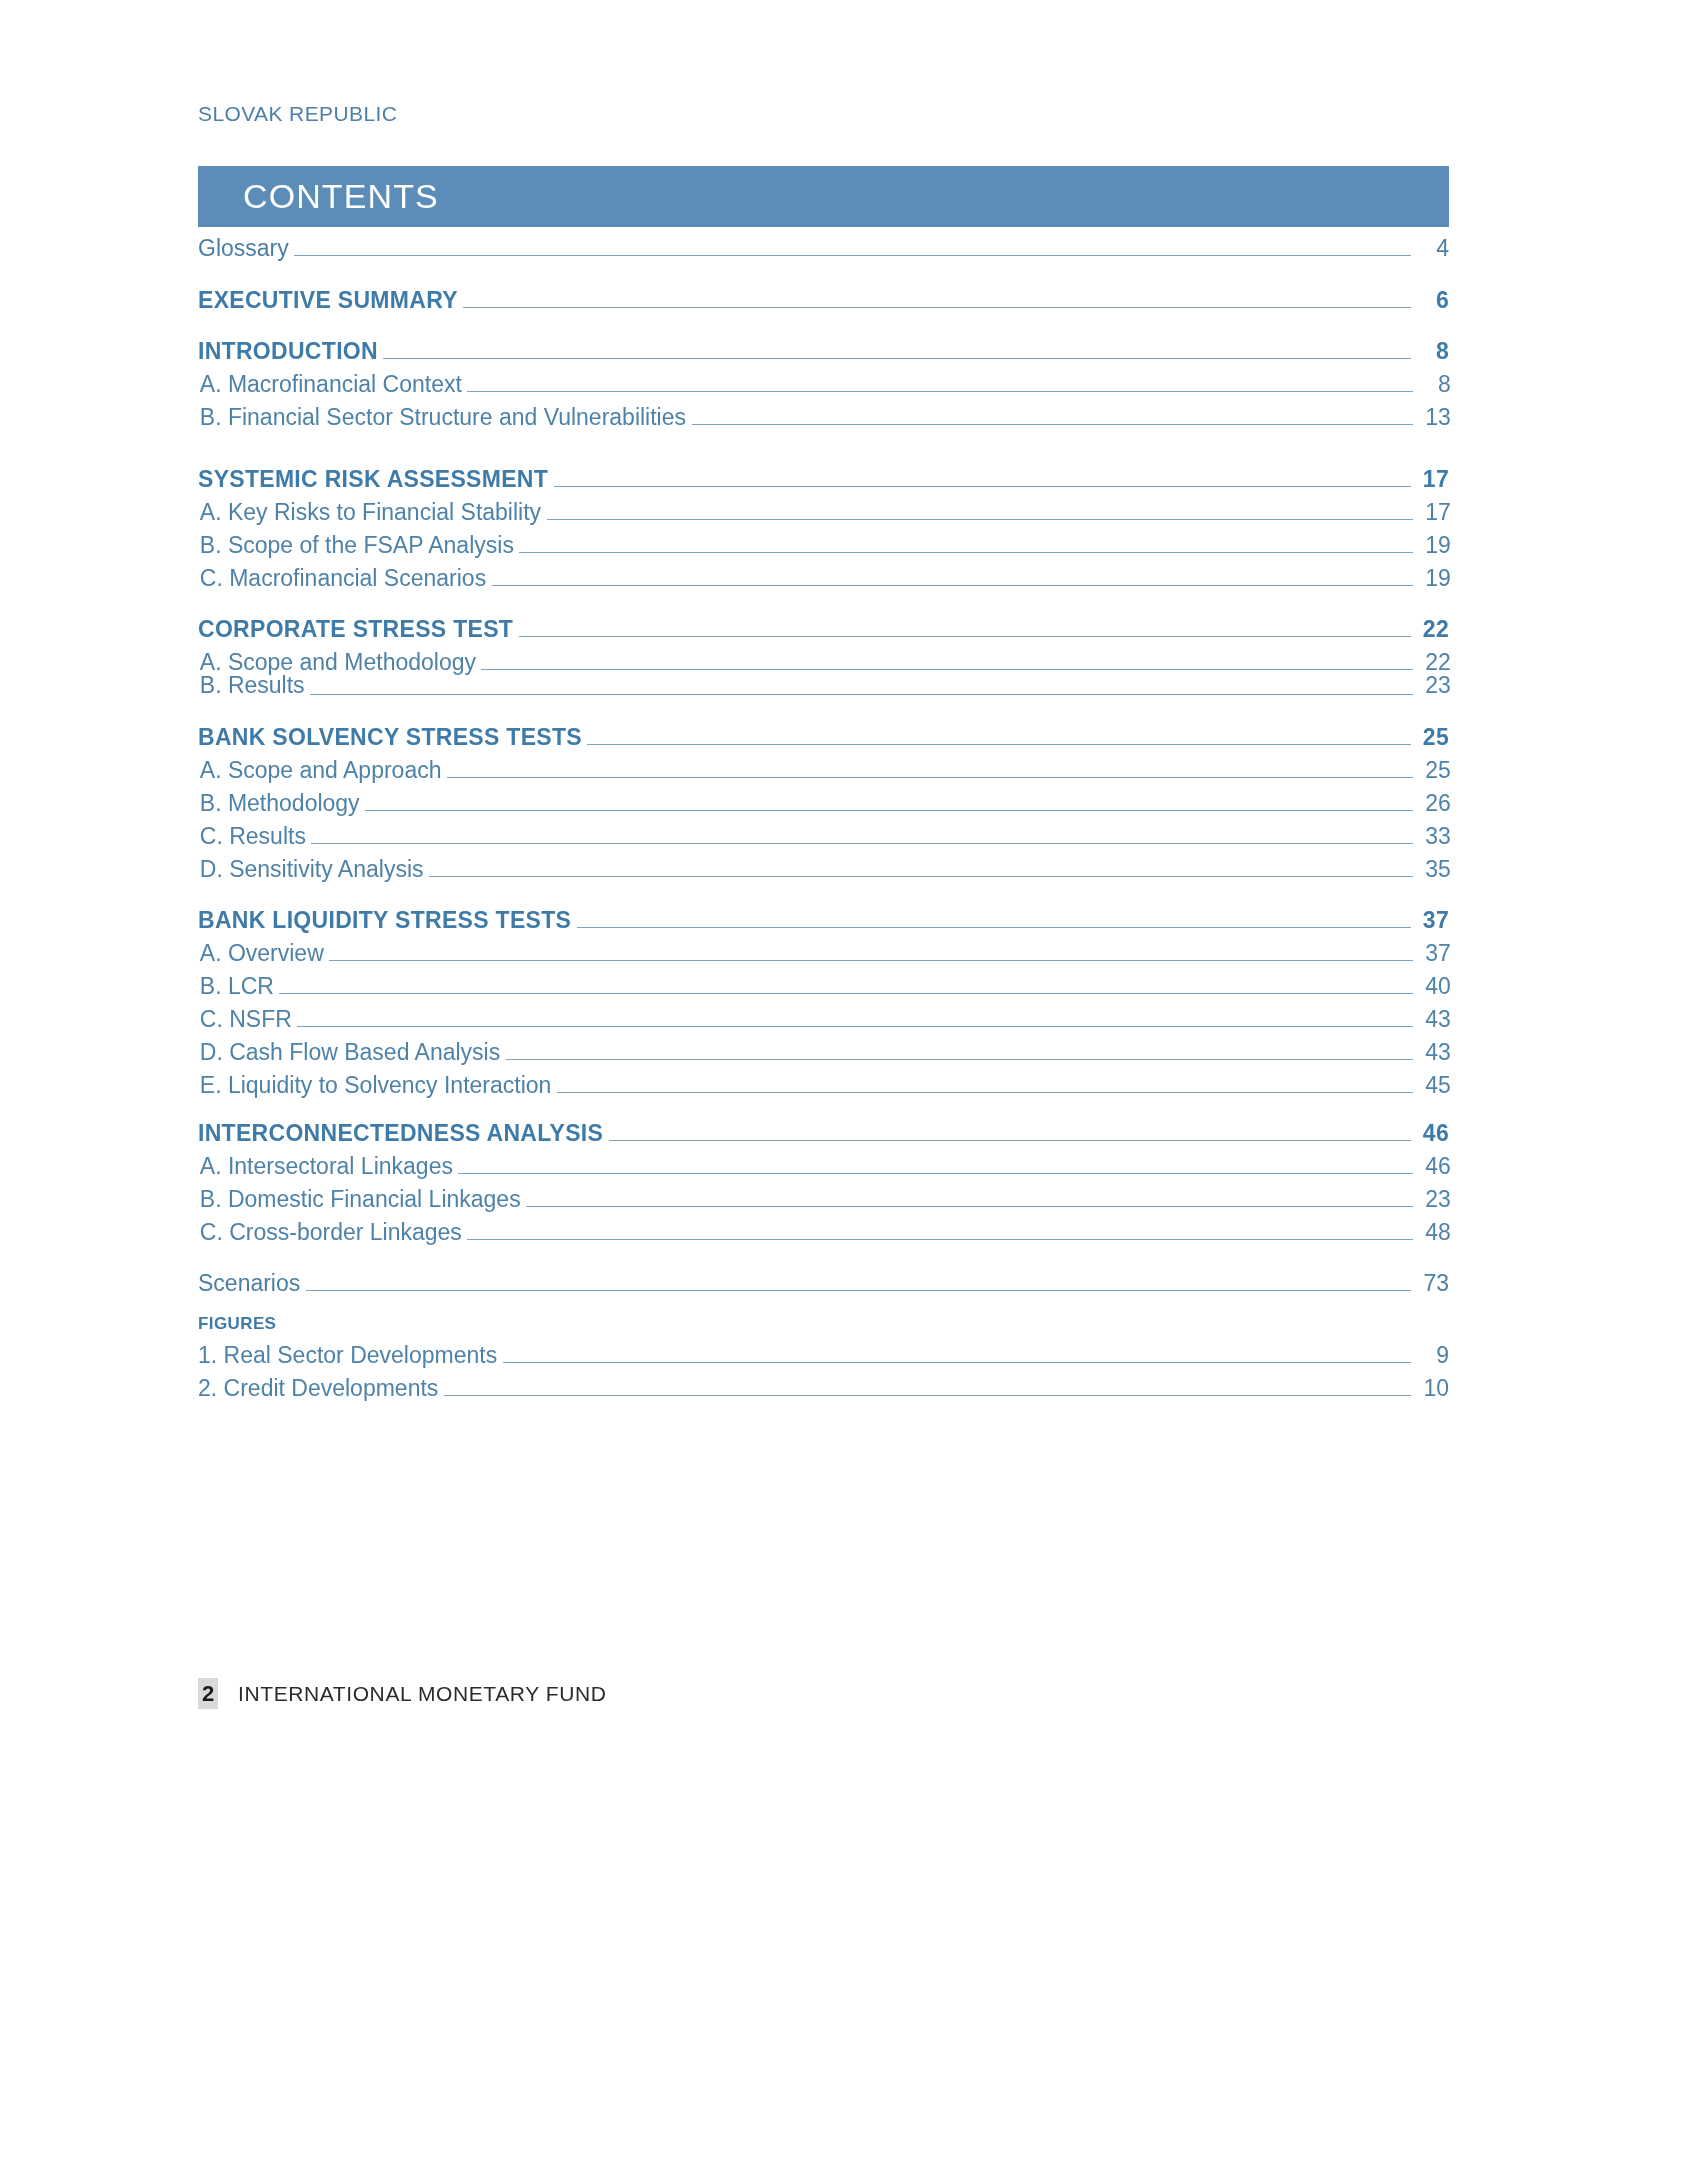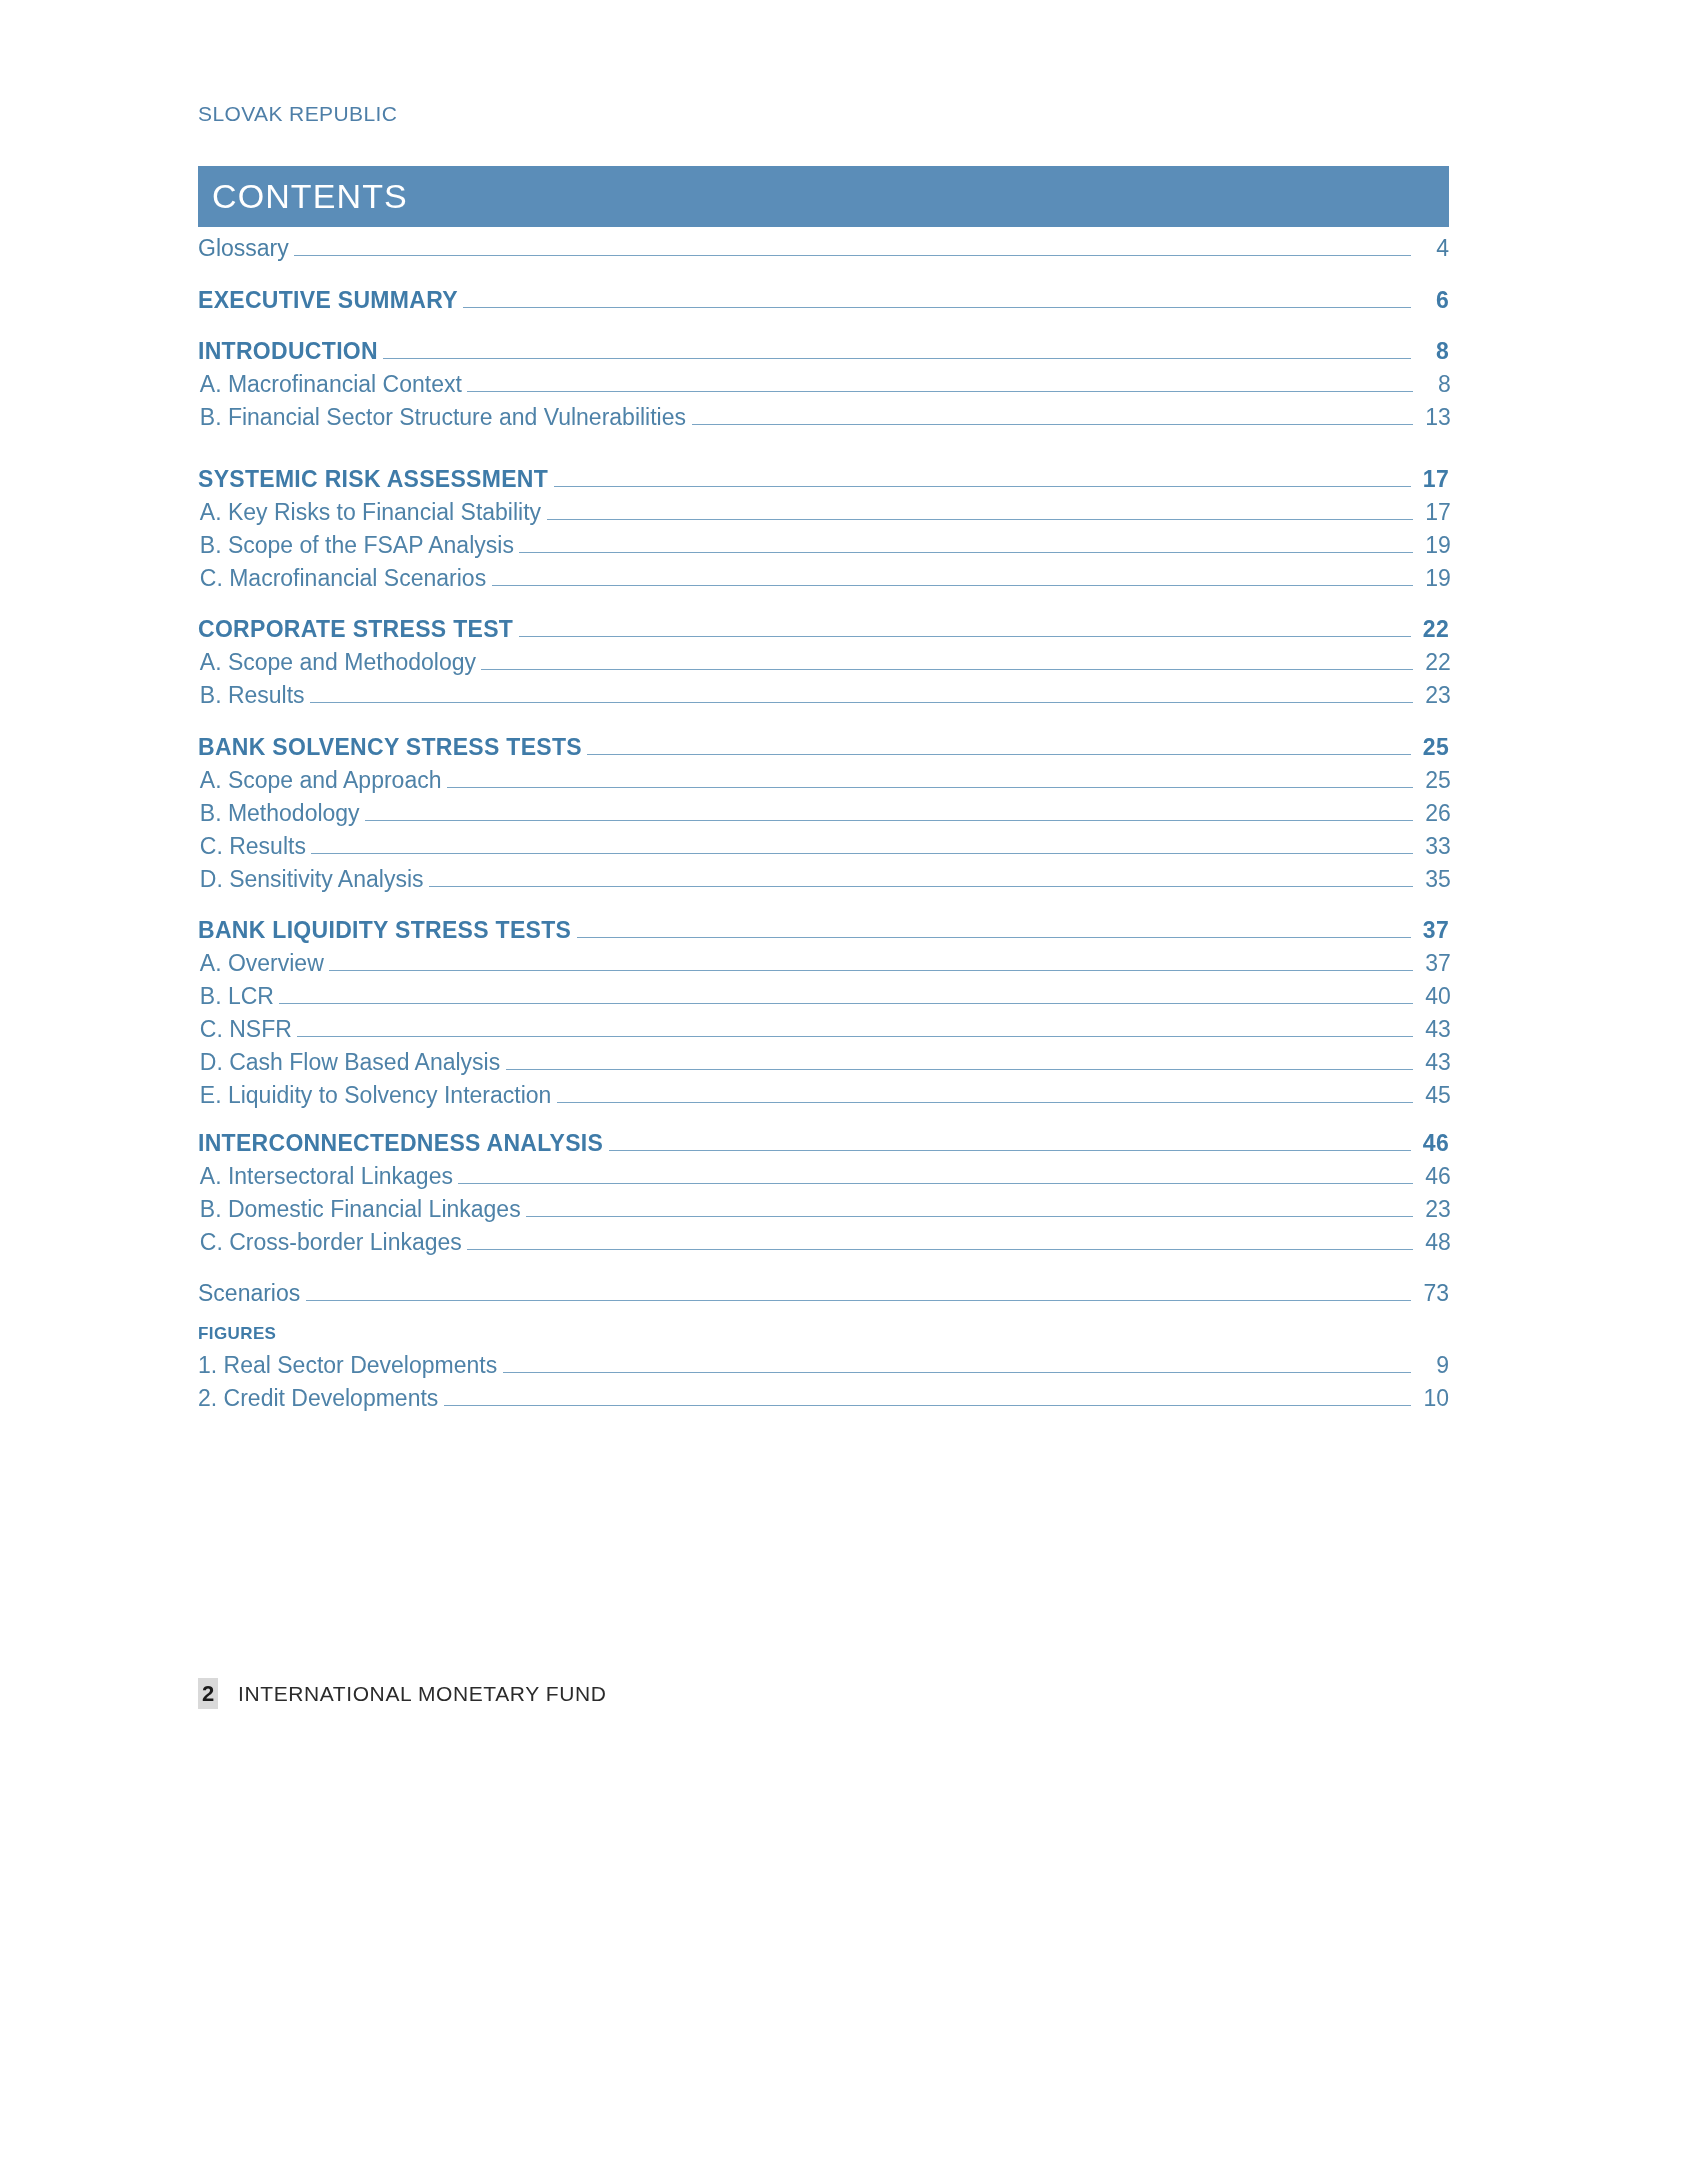--- a/index.html
+++ b/index.html
@@ -33,21 +33,21 @@
     letter-spacing: 0.4px;
     color: #4e7fa8;
     font-family: "Liberation Sans", sans-serif;
   }
   .contents-bar {
     margin-top: 40px;
     background: #5b8db8;
     height: 61px;
     display: flex;
     align-items: center;
-    padding-left: 14px;
+    padding-left: 45px;
     box-sizing: border-box;
   }
   .contents-bar .title {
     color: #ffffff;
     font-size: 34px;
     letter-spacing: 1.1px;
     font-family: "Liberation Sans", sans-serif;
   }
   .toc {
     margin-top: 5.5px;
@@ -196,21 +196,21 @@
         <div class="toc-row level-0" style="margin-top: 10px;">
           <span class="label">CORPORATE STRESS TEST</span>
           <span class="leader"></span>
           <span class="pg">22</span>
         </div>
         <div class="toc-row level-1" style="margin-top: 10px;">
           <span class="label">A. Scope and Methodology</span>
           <span class="leader"></span>
           <span class="pg">22</span>
         </div>
-        <div class="toc-row level-1" style="margin-top: 10px;">
+        <div class="toc-row level-1" style=" align-items: center;">
           <span class="label">B. Results</span>
           <span class="leader"></span>
           <span class="pg">23</span>
         </div>
         <div style="height: 18.5px;"></div>
         <div class="toc-row level-0" style="margin-top: 10px;">
           <span class="label">BANK SOLVENCY STRESS TESTS</span>
           <span class="leader"></span>
           <span class="pg">25</span>
         </div>

